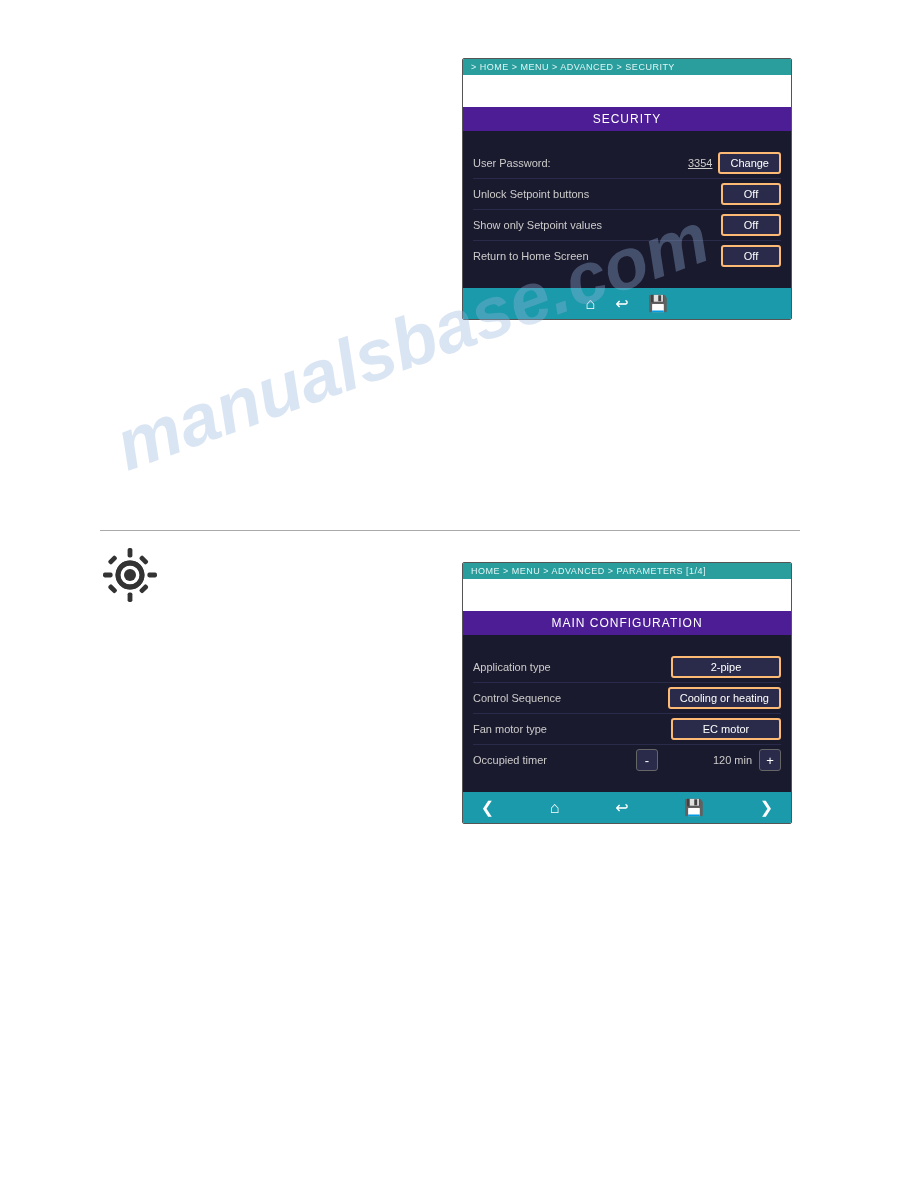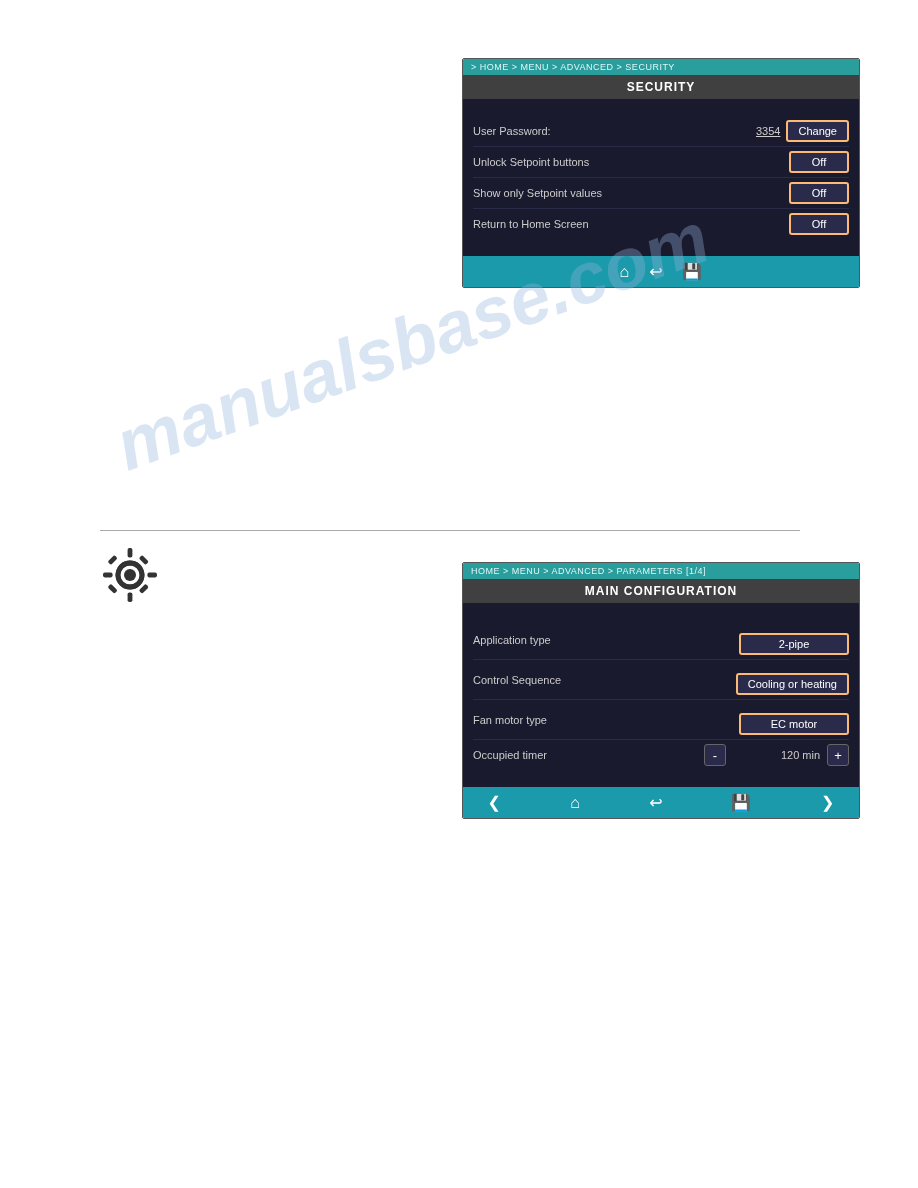--- a/index.html
+++ b/index.html
@@ -45,21 +45,21 @@
       top: 530px;
       left: 100px;
       width: 700px;
       height: 1px;
       background: #aaa;
     }
 
     
     .panel {
       position: absolute;
-      width: 398px;
+      width: 330px;
       border: 1px solid #555;
       border-radius: 2px;
       overflow: hidden;
     }
 
     
     .security-panel {
       top: 58px;
       left: 462px;
     }
@@ -74,27 +74,28 @@
     .breadcrumb-bar {
       background: #2a9d9d;
       padding: 3px 8px;
       font-size: 9px;
       color: #e0f7f7;
       letter-spacing: 0.5px;
     }
 
     
     .title-bar {
-      background: #404040;
+      background: #4c1d95;
       padding: 5px 8px;
       text-align: center;
       font-size: 12px;
-      font-weight: bold;
+      font-weight: normal;
       color: #ffffff;
       letter-spacing: 1px;
+      margin-top: 32px;
     }
 
     
     .panel-body {
       background: #1a1a2e;
       padding: 17px 10px;
     }
 
     
     .panel-row {
@@ -130,21 +131,20 @@
       color: #ffffff;
       font-size: 11px;
       padding: 3px 10px;
       min-width: 60px;
       text-align: center;
       cursor: pointer;
     }
 
     .btn-panel-wide {
       min-width: 110px;
-      margin-top: 9px;
     }
 
     
     .nav-bar {
       background: #1a9aaa;
       display: flex;
       justify-content: center;
       align-items: center;
       padding: 6px 0;
       gap: 20px;

